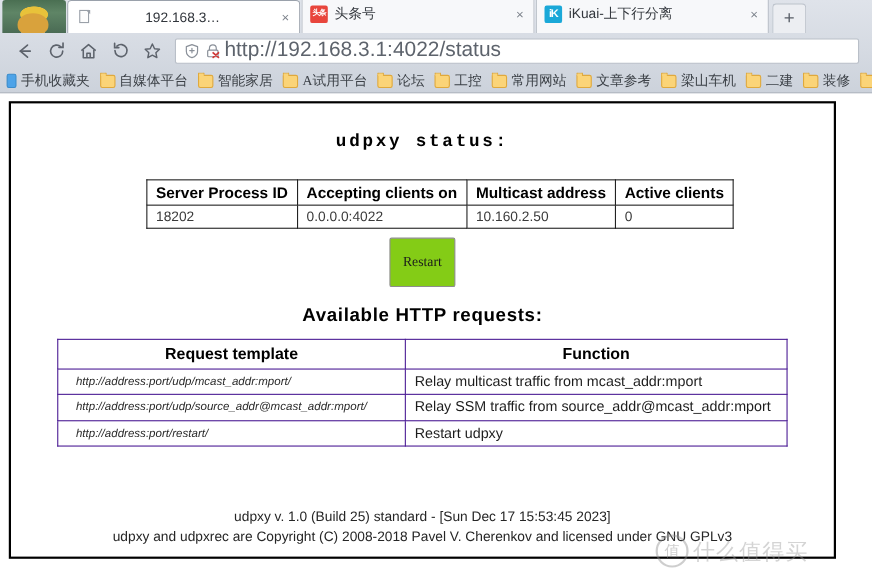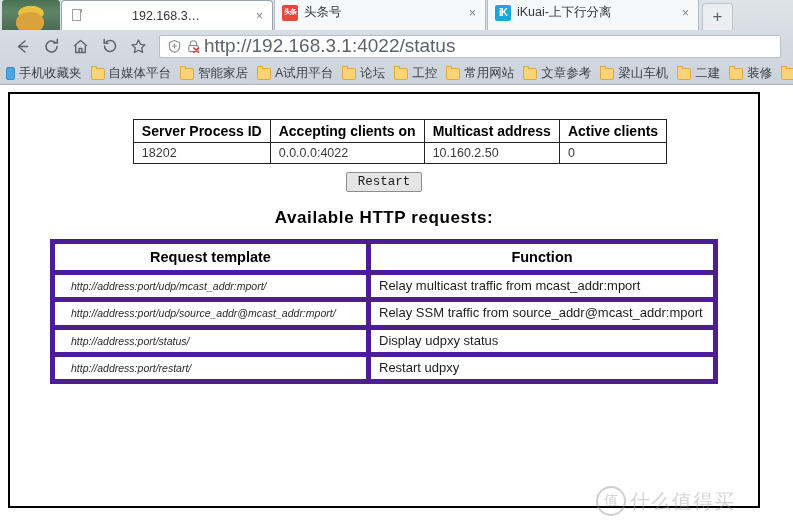--- a/index.html
+++ b/index.html
@@ -263,21 +263,21 @@
     width: 9px; height: 13px;
     flex: 0 0 9px;
     background: #4da3e8;
     border-radius: 2px;
     border: 1px solid #3a8ccb;
     box-sizing: border-box;
   }
   .bm-label {
     font-size: 12.5px;
     color: #3c4147;
-    font-family: Liberation Sans, sans-serif;
+    font-family: Liberation Serif, serif;
   }
 
   .chrome-bottom-line {
     position: absolute;
     left: 0; top: 84px;
     width: 793px;
     height: 1px;
     background: #a8aeb7;
   }
 
@@ -339,27 +339,27 @@
   }
 
   .status-table-pos { margin-top: 25px; margin-left: 32px; }
 
   .restart-row {
     display: flex;
     justify-content: center;
     margin-top: 8px;
   }
   .restart-btn {
-    font-family: Liberation Mono, monospace;
+    font-family: Liberation Serif, serif;
     font-size: 12.5px;
     color: #1b1b1b;
-    background: #e5e5e5;
+    background: #84cc16;
     border: 1px solid #8d8d8d;
     border-radius: 2px;
-    padding: 2px 11px;
+    padding: 14px 11px;
     cursor: pointer;
   }
 
   .section-heading {
     text-align: center;
     font-family: "Liberation Sans", sans-serif;
     font-size: 17px;
     font-weight: bold;
     letter-spacing: 0.6px;
     color: #000000;
@@ -368,21 +368,21 @@
 
   table.requests-table {
     border-collapse: collapse;
     margin-top: 11px;
     width: 663px;
     table-layout: fixed;
     font-family: "Liberation Sans", sans-serif;
   }
   table.requests-table th,
   table.requests-table td {
-    border: 5px solid #4c1d95;
+    border: 1px solid #4c1d95;
     vertical-align: middle;
   }
   table.requests-table th {
     font-size: 14.5px;
     font-weight: bold;
     text-align: center;
     padding: 5px 4px;
     color: #000000;
   }
   table.requests-table td.tmpl {
@@ -582,20 +582,21 @@
         <span class="bm-icon folder"></span>
       </div>
     </div>
 
     <div class="chrome-bottom-line"></div>
   </div>
 
   <div class="viewport">
     <div class="page-frame">
 
+      <div class="page-title">udpxy status:</div>
 
       <div class="table-wrap status-table-pos">
         <table class="status-table">
           <thead>
             <tr>
               <th>Server Process ID</th>
               <th>Accepting clients on</th>
               <th>Multicast address</th>
               <th>Active clients</th>
             </tr>
@@ -632,31 +633,31 @@
           <tbody>
             <tr>
               <td class="tmpl">http://address:port/udp/mcast_addr:mport/</td>
               <td class="fn">Relay multicast traffic from mcast_addr:mport</td>
             </tr>
             <tr>
               <td class="tmpl">http://address:port/udp/source_addr@mcast_addr:mport/</td>
               <td class="fn">Relay SSM traffic from source_addr@mcast_addr:mport</td>
             </tr>
             <tr>
-              <td class="tmpl">http://address:port/status/</td>
-              <td class="fn">Display udpxy status</td>
-            </tr>
-            <tr>
               <td class="tmpl">http://address:port/restart/</td>
               <td class="fn">Restart udpxy</td>
             </tr>
           </tbody>
         </table>
       </div>
 
+      <div class="footer-text">
+        <div>udpxy v. 1.0 (Build 25) standard - [Sun Dec 17 15:53:45 2023]</div>
+        <div>udpxy and udpxrec are Copyright (C) 2008-2018 Pavel V. Cherenkov and licensed under GNU GPLv3</div>
+      </div>
     </div>
 
     <div class="watermark">
       <div class="wm-badge">值</div>
       <div class="wm-text">什么值得买</div>
     </div>
   </div>
 </div>
 
 </body></html>

